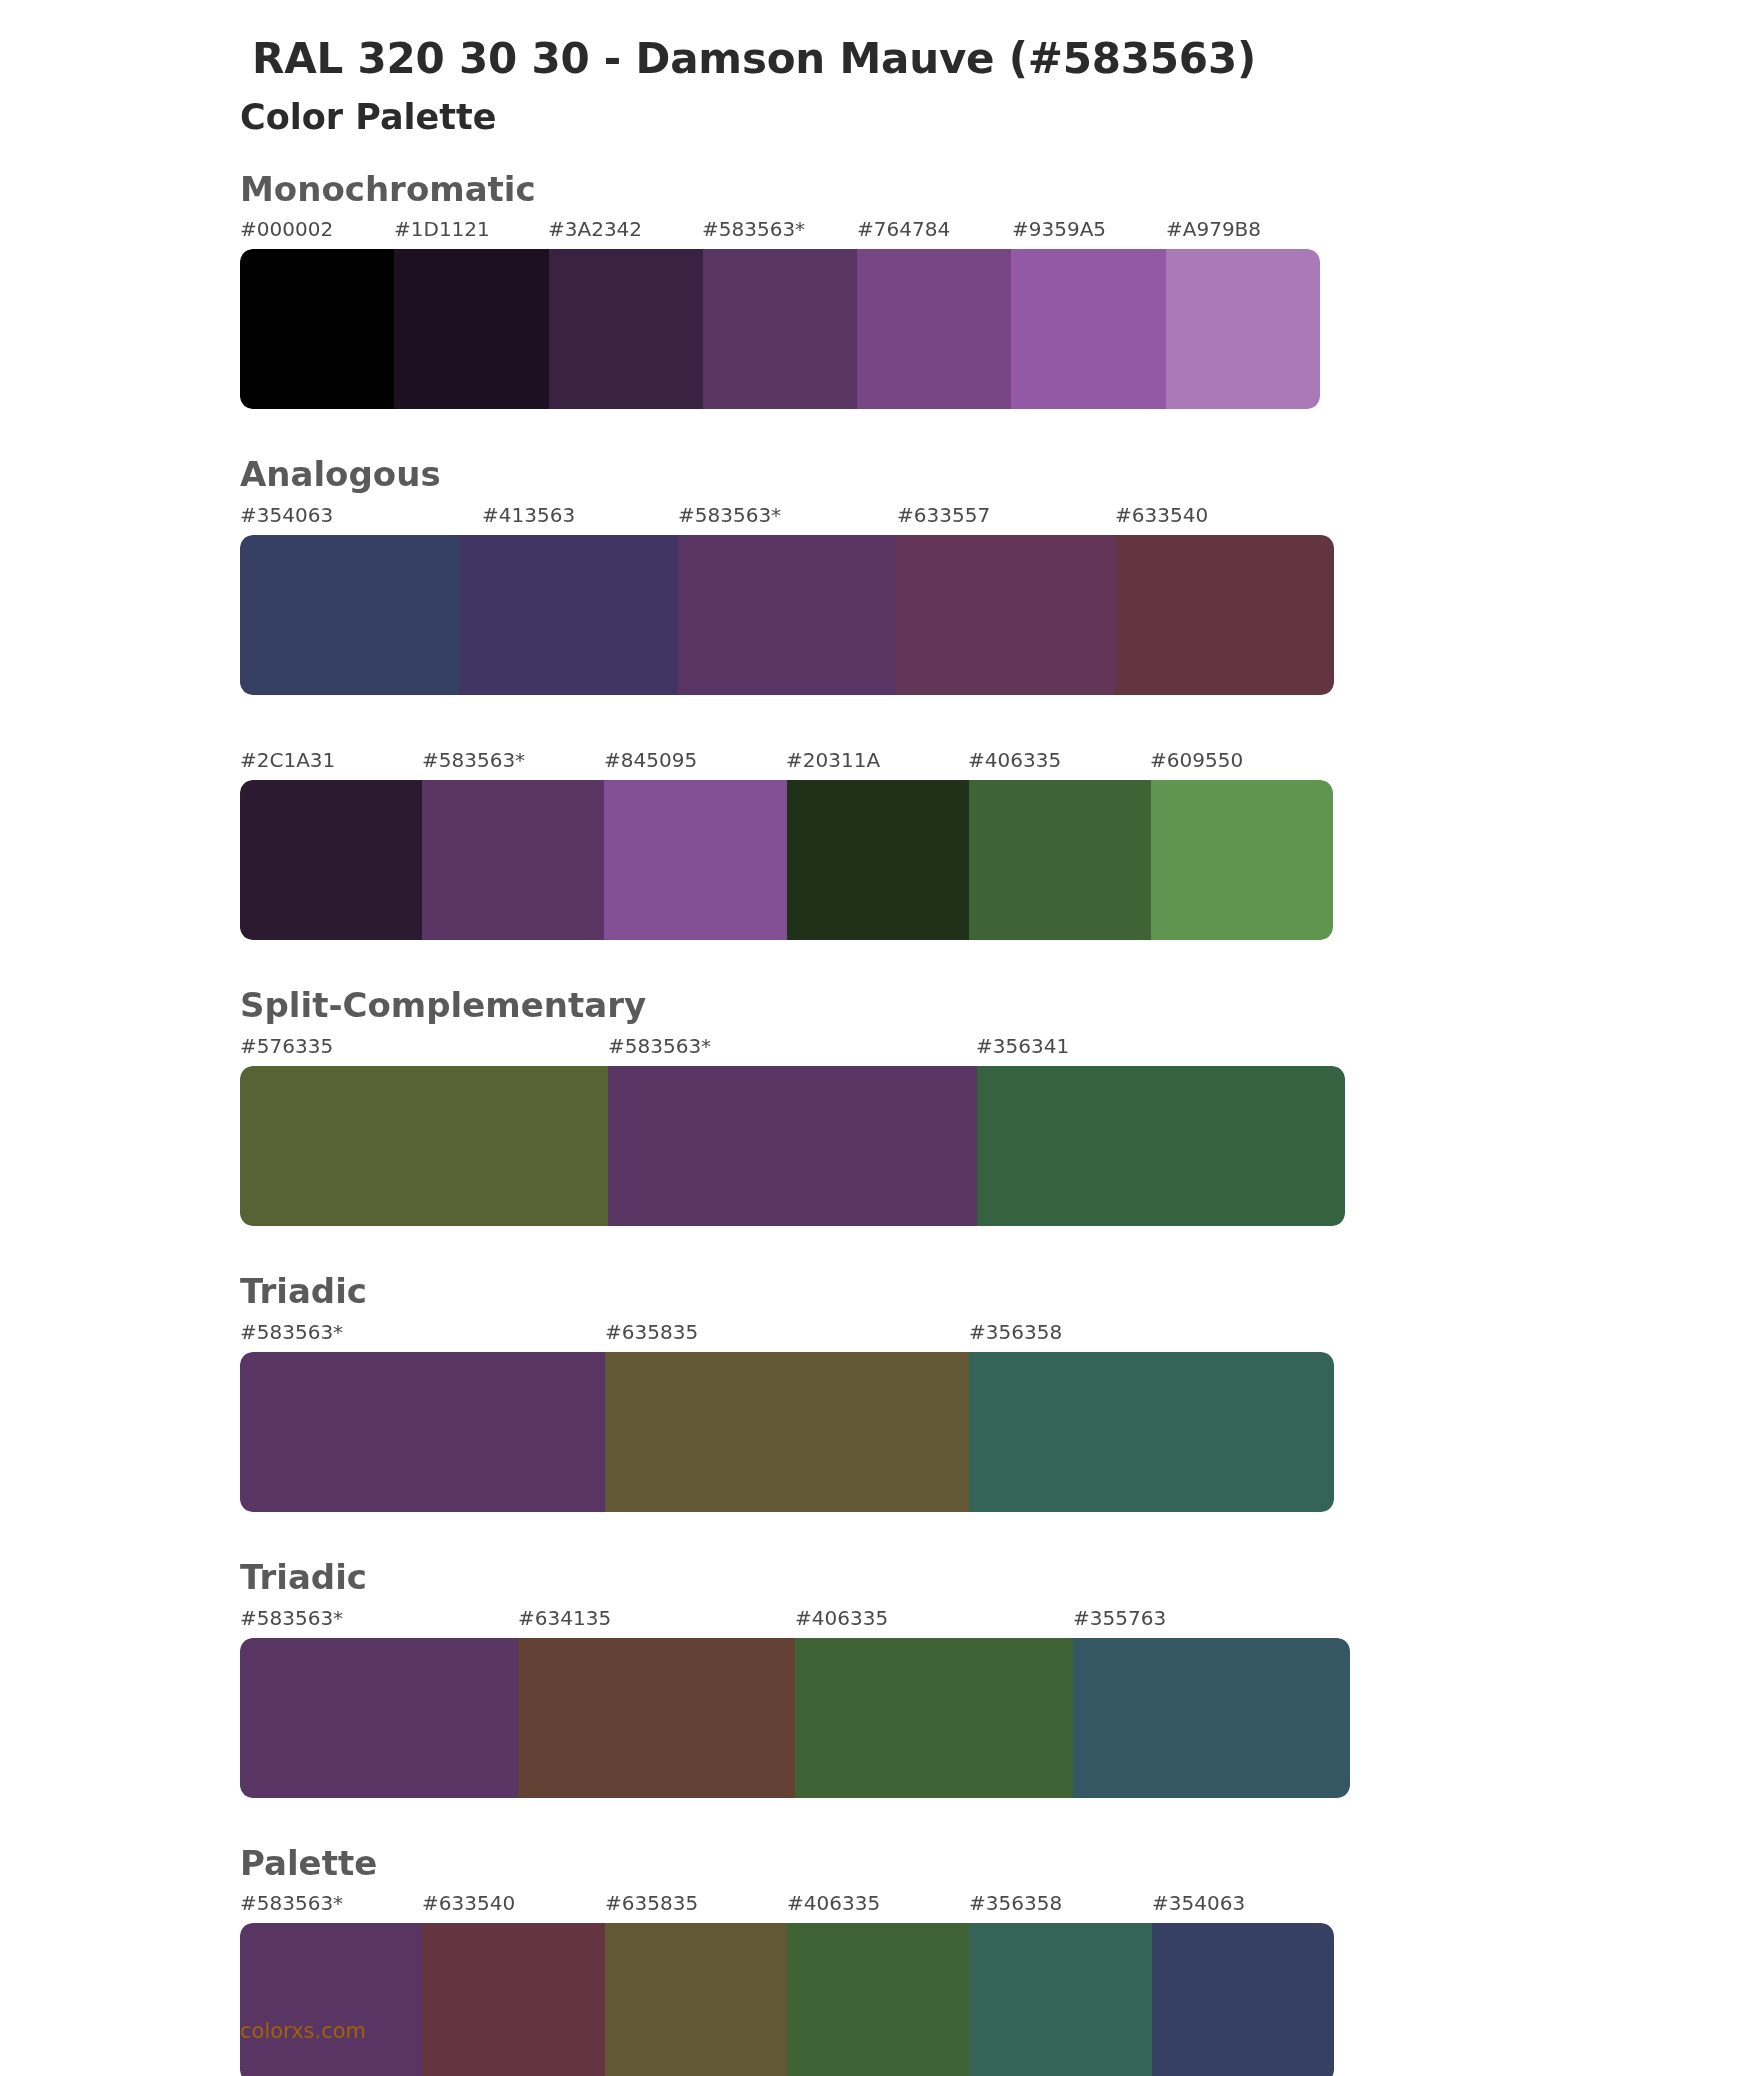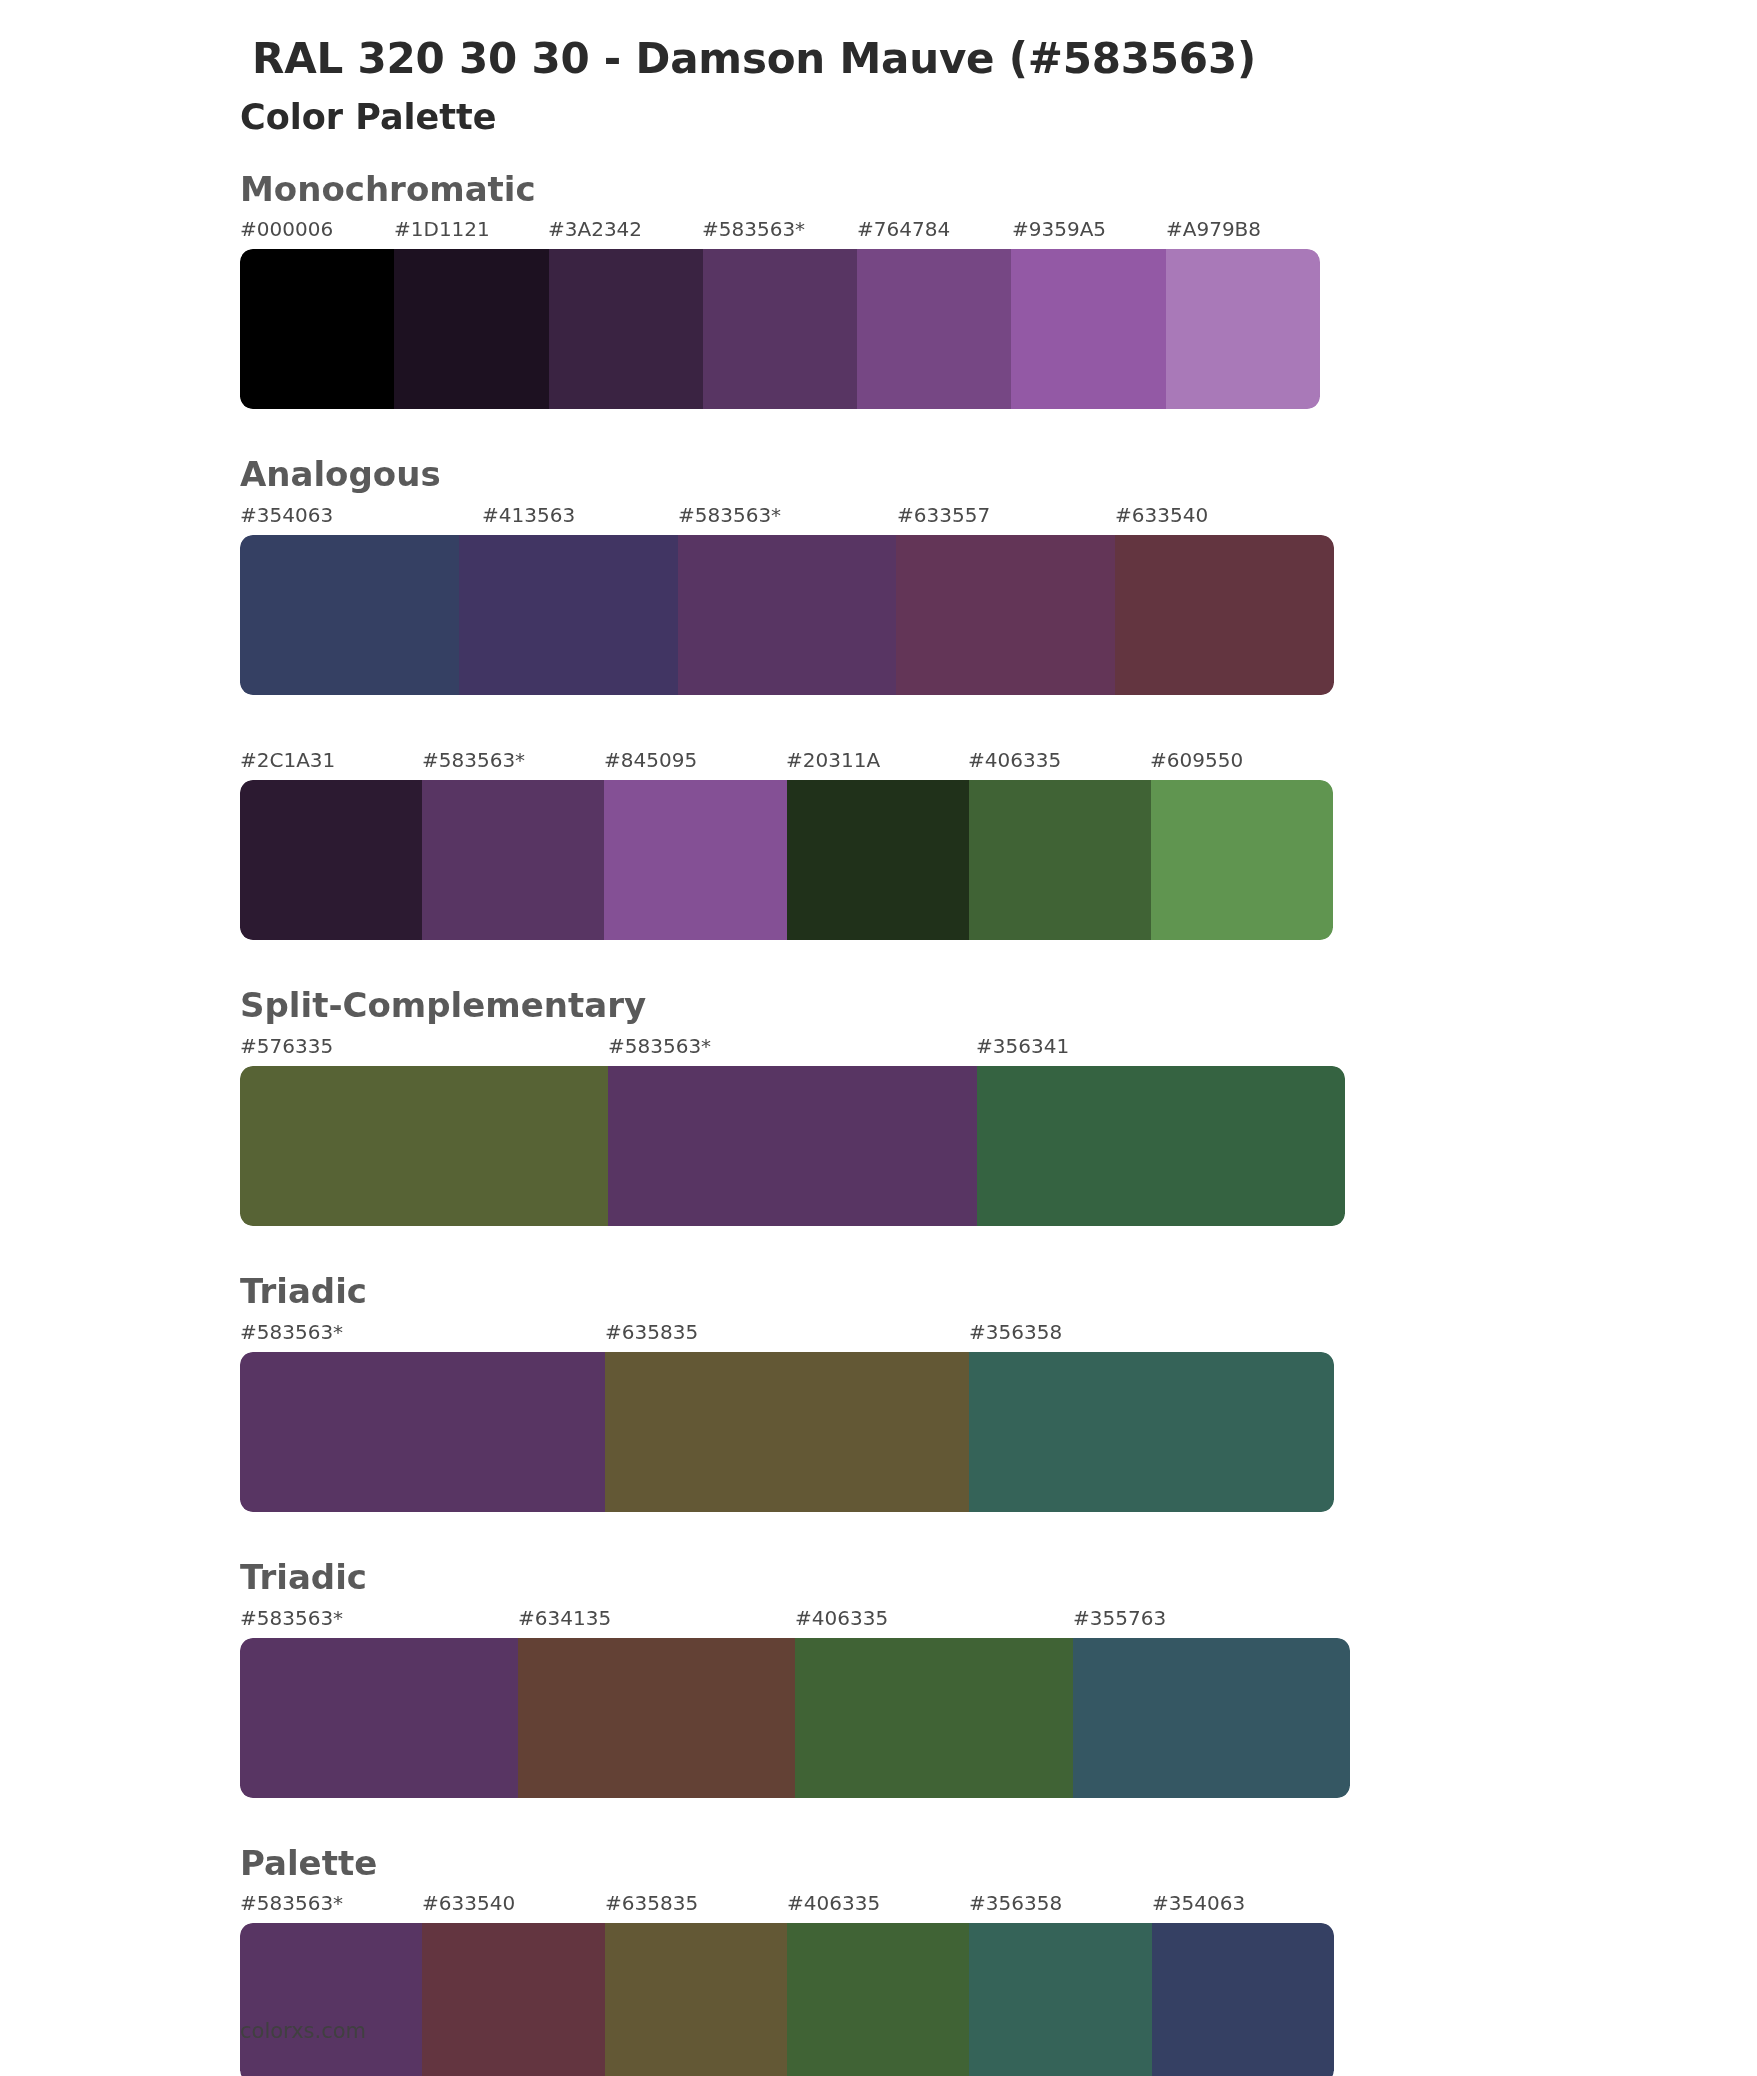--- a/index.html
+++ b/index.html
@@ -87,38 +87,38 @@
   .bar .swatch:last-child { border-top-right-radius: 12.8px; border-bottom-right-radius: 12.8px; }
 
   .sec-gap { height: 45px; }
 
   .footer {
     position: absolute;
     left: 240px;
     bottom: 34px;
     font-family: "DejaVu Sans", sans-serif;
     font-size: 21px;
-    color: #404040;
+    color: #a16207;
   }
 </style>
 </head>
 <body>
 
 <div class="page">
 
   <div class="header">
     <h1 class="title">RAL 320 30 30 - Damson Mauve (#583563)</h1>
     <h2 class="subtitle">Color Palette</h2>
   </div>
 
   <div class="sections" id="sections-root">
       <div class="section">
         <div class="section-title">Monochromatic</div>
         <div class="labels" style="width: 1080px;">
-          <span class="label" style="left: 0px;">#000006</span>
+          <span class="label" style="left: 0px;">#000002</span>
           <span class="label" style="left: 154px;">#1D1121</span>
           <span class="label" style="left: 308px;">#3A2342</span>
           <span class="label" style="left: 462px;">#583563*</span>
           <span class="label" style="left: 617px;">#764784</span>
           <span class="label" style="left: 772px;">#9359A5</span>
           <span class="label" style="left: 926px;">#A979B8</span>
         </div>
         <div class="bar" style="width: 1080px;">
           <div class="swatch" title="#000000" style="background-color: rgb(0, 0, 0);"></div>
           <div class="swatch" title="#1D1121" style="background-color: rgb(29, 17, 33);"></div>

